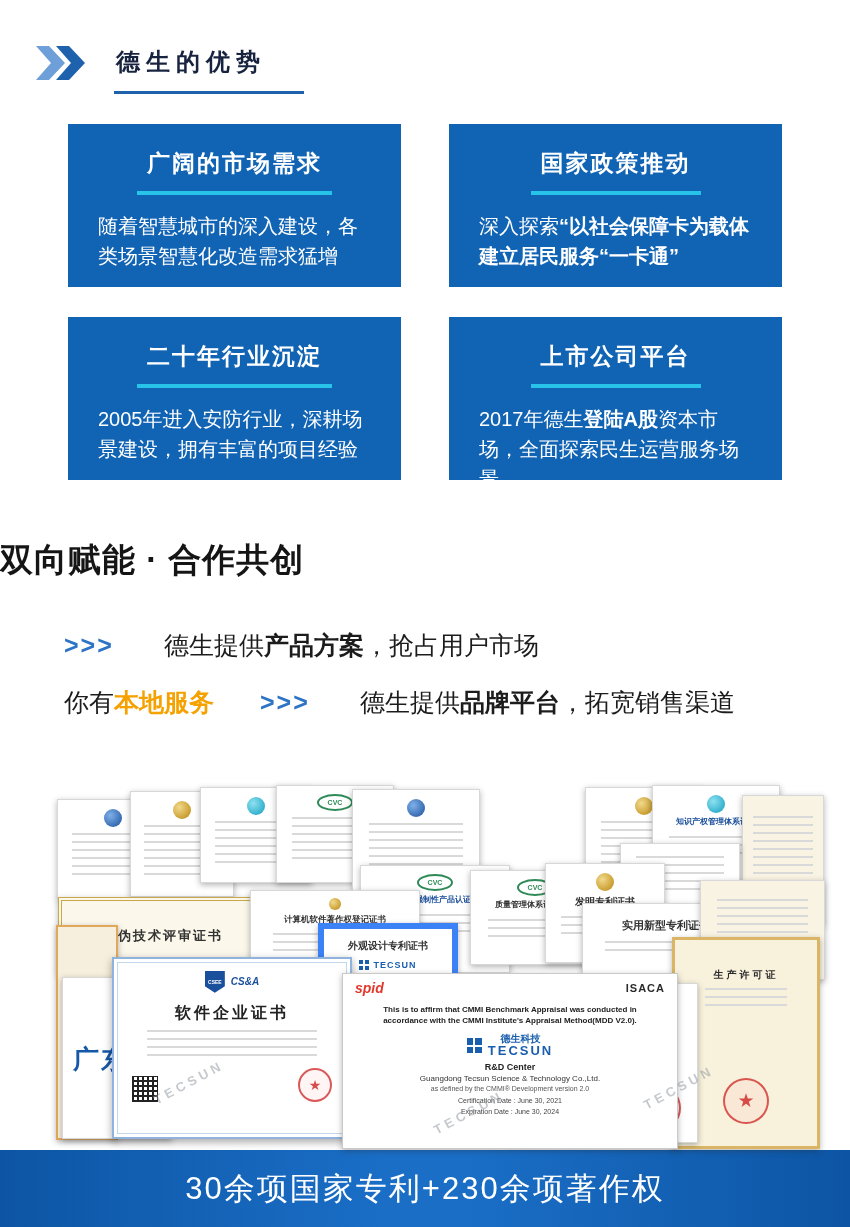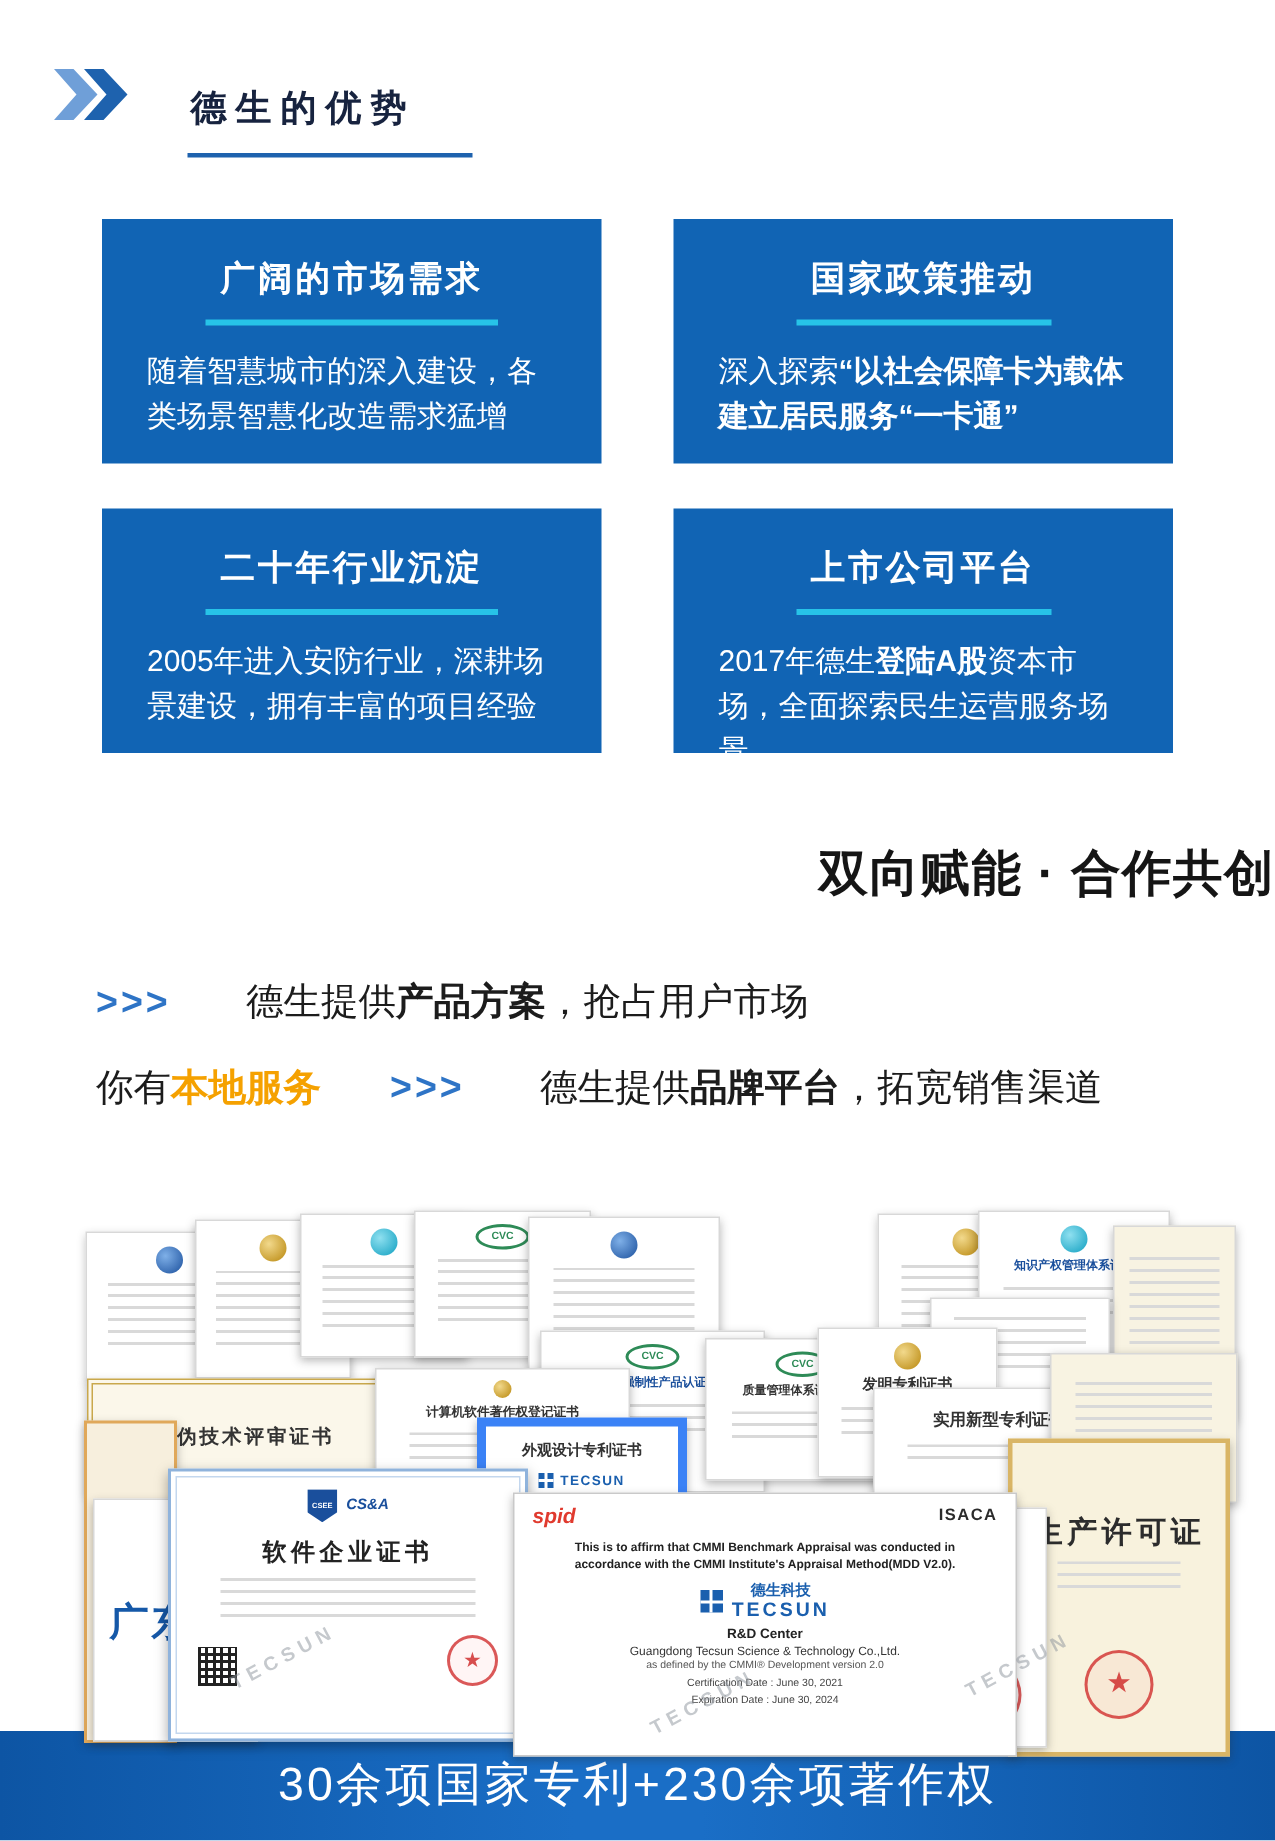--- a/index.html
+++ b/index.html
@@ -7,34 +7,34 @@
   body {
     width:850px; height:1227px; background:#ffffff; overflow:hidden;
     font-family:"Liberation Sans","DejaVu Sans",sans-serif;
     display:flex; flex-direction:column; position:relative;
   }
 
   
   .hd { margin:44px 0 0 36px; display:flex; align-items:flex-start; gap:16px; }
   .chevrons svg { display:block; margin-top:2px; }
   .hd-title {
-    margin:15px; font-size:24px; font-weight:700; color:#17233f; letter-spacing:6px;
+    margin:4px; font-size:24px; font-weight:700; color:#17233f; letter-spacing:6px;
     border-bottom:3px solid #1e62ae; padding:0 38px 14px 2px; line-height:1.2;
   }
 
   
   .cards { margin:26px 68px 0; display:grid; grid-template-columns:1fr 1fr; gap:30px 48px; }
   .card { background:#1164b4; color:#fff; height:163px; padding:24px 30px 0; }
   .card-title { margin:0; text-align:center; font-size:23px; font-weight:700; letter-spacing:2px; }
   .card-title span { display:inline-block; padding:0 10px 12px; border-bottom:4px solid #27c3e8; }
   .card-body { margin:16px 0 0; font-size:20px; line-height:1.5; }
   .seg-bold { font-weight:700; }
 
   
-  .mid-title { margin:58px 0 0; text-align:right; font-size:33px; font-weight:700; color:#151515; letter-spacing:1px; }
+  .mid-title { margin:58px 0 0; text-align:left; font-size:33px; font-weight:700; color:#151515; letter-spacing:1px; }
   .partners { margin:46px 0 0 64px; }
   .p-row { display:flex; align-items:baseline; font-size:25px; color:#1c1c1c; margin-bottom:24px; }
   .p-left { width:196px; }
   .hl { color:#f5a100; font-weight:700; }
   .p-arrow { width:100px; color:#2e74c6; font-weight:800; letter-spacing:2px; transform:scaleY(1.05); }
   .p-right .b { font-weight:700; }
 
   
   .collage { position:relative; margin-top:42px; height:366px; }
   .cert { position:absolute; background:#fff; border:1px solid #d8d8d8; box-shadow:0 2px 6px rgba(40,40,40,.35); }
@@ -84,21 +84,21 @@
   .dates { font-size:7px; color:#444; margin-top:4px; line-height:1.5; }
 
   .hitech { padding:16px 12px; }
   .ht-row { display:flex; align-items:center; justify-content:center; gap:8px; }
   .flame { width:20px; height:24px; background:#d6281e;
            clip-path:polygon(50% 0,78% 28%,94% 58%,74% 96%,26% 96%,6% 58%,22% 28%); }
   .ht-title { font-size:20px; font-weight:800; color:#1d1d1d; letter-spacing:2px; }
   .ht-sub { text-align:center; font-size:15px; font-weight:800; letter-spacing:10px; color:#1d1d1d; margin-top:10px; }
 
   .license { background:#f8f2dd; border:3px solid #d9b565; padding:12px; }
-  .lic-title { font-size:20px; font-weight:800; color:#2c2c2c; text-align:center; letter-spacing:3px; margin-top:34px; }
+  .lic-title { font-size:10px; font-weight:800; color:#2c2c2c; text-align:center; letter-spacing:3px; margin-top:16px; }
 
   .orange-border { background:#f7efdd; border:2px solid #e0a85a; }
   .gd { position:absolute; left:10px; top:64px; font-size:26px; font-weight:800; color:#1558a8; letter-spacing:2px; }
 
   .tec-mini { display:flex; align-items:center; justify-content:center; gap:4px; margin-top:6px; }
   .tec-mini .grid-icon { width:10px; height:10px; }
   .tec-mini span { font-size:9px; font-weight:800; color:#1a5fae; letter-spacing:1px; }
 
   .watermark { position:absolute; color:#8d949c; opacity:.5; font-size:13px; font-weight:700;
                letter-spacing:4px; transform:rotate(-28deg); z-index:6; pointer-events:none; }

